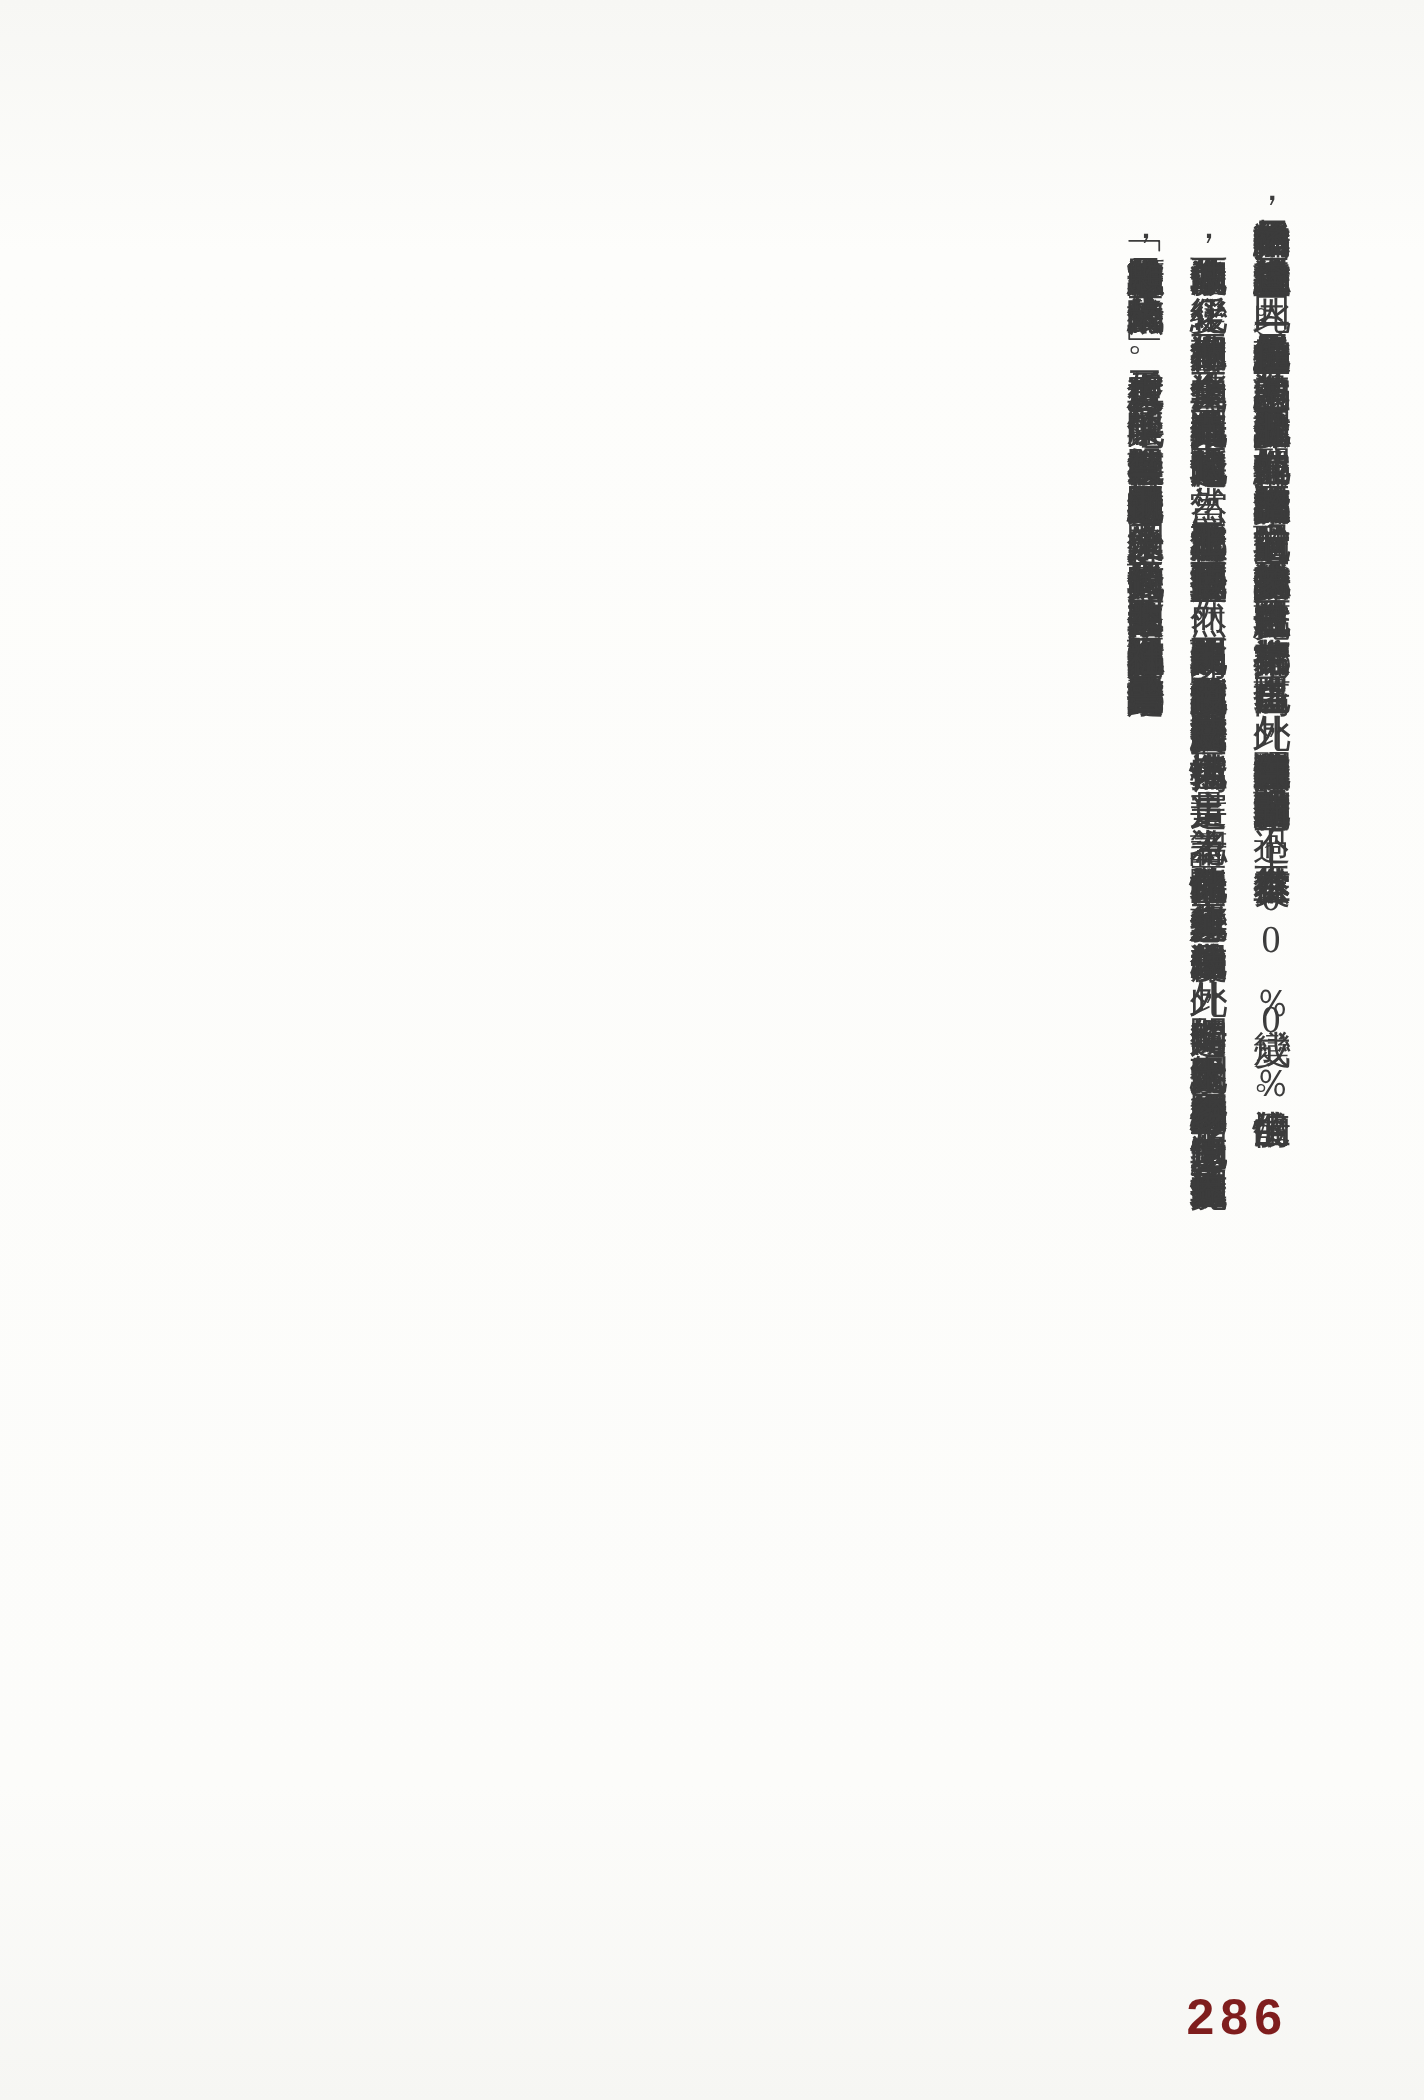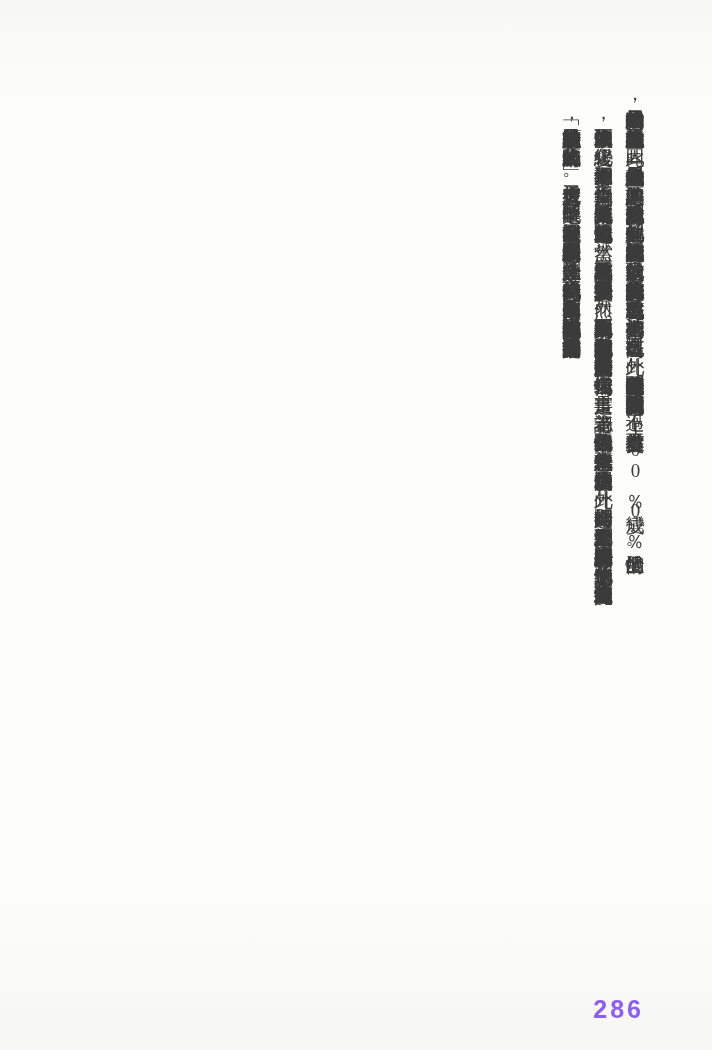--- a/index.html
+++ b/index.html
@@ -41,21 +41,21 @@
     text-indent: 1em;
   }
   .page-number {
     position: absolute;
     top: 995px;
     right: 68px;
     font-family: "Liberation Sans", "DejaVu Sans", sans-serif;
     font-weight: bold;
     font-size: 25px;
     letter-spacing: 3px;
-    color: #8b5cf6;
+    color: #7f1d1d;
   }
 </style>
 </head>
 <body>
 
 <div class="page">
 
   <div class="text-block">
     <p>的責任編輯給予粗略的指示後，再由雜誌的主編或局長進行最終檢查。因此，最終負責人一般也由主編（編輯局長）擔任。而主編設定的基準，則是參考其他雜誌的修正狀況，並配合其他編輯部，以大家都能跟上的標準進行修正的調整。這就是當前的現狀。如果其他雜誌的修正有變少的跡象，代表自己也可以跟著放寬點；若大家都把標準抬高，自己也跟著提高。此外，也會考慮社會上有無發生與猥褻相關的重大事件，或是使大眾放寬對藝術表現限制的新聞。不過，基本上不會有突然從100％變成0％的情況發生。</p>
     <p class="indent">修正基準就像湖面的水波，緩緩變化，但湖水本身卻不會乾涸，修正不會完全消失。不過其實自一九九八年至千禧年間，曾短暫地迎來過「無修正」的時代。當然，並非所有出版社都取消了修正，可至少曾把修正減少到幾乎等於零的程度。然而，導致此現象的真正原因仍不明朗。自九七年引進「成人向雜誌」標籤的新自主規制制度後，在書店販賣的成人漫畫便開始變得更硬蕊、色情描寫更極端，這是事實。筆者認為，伴隨色情要素的極端化，修正本身也變得愈來愈薄，就像力學的加速度運動一樣。此外，從這個時期開始，網路文化滲透到一般大眾，國外的無碼成人圖片網路上想看多少就有多少，也加速了修正弱化的速度，最後到達了完全沒有遮掩的「無修正」境界。</p>

